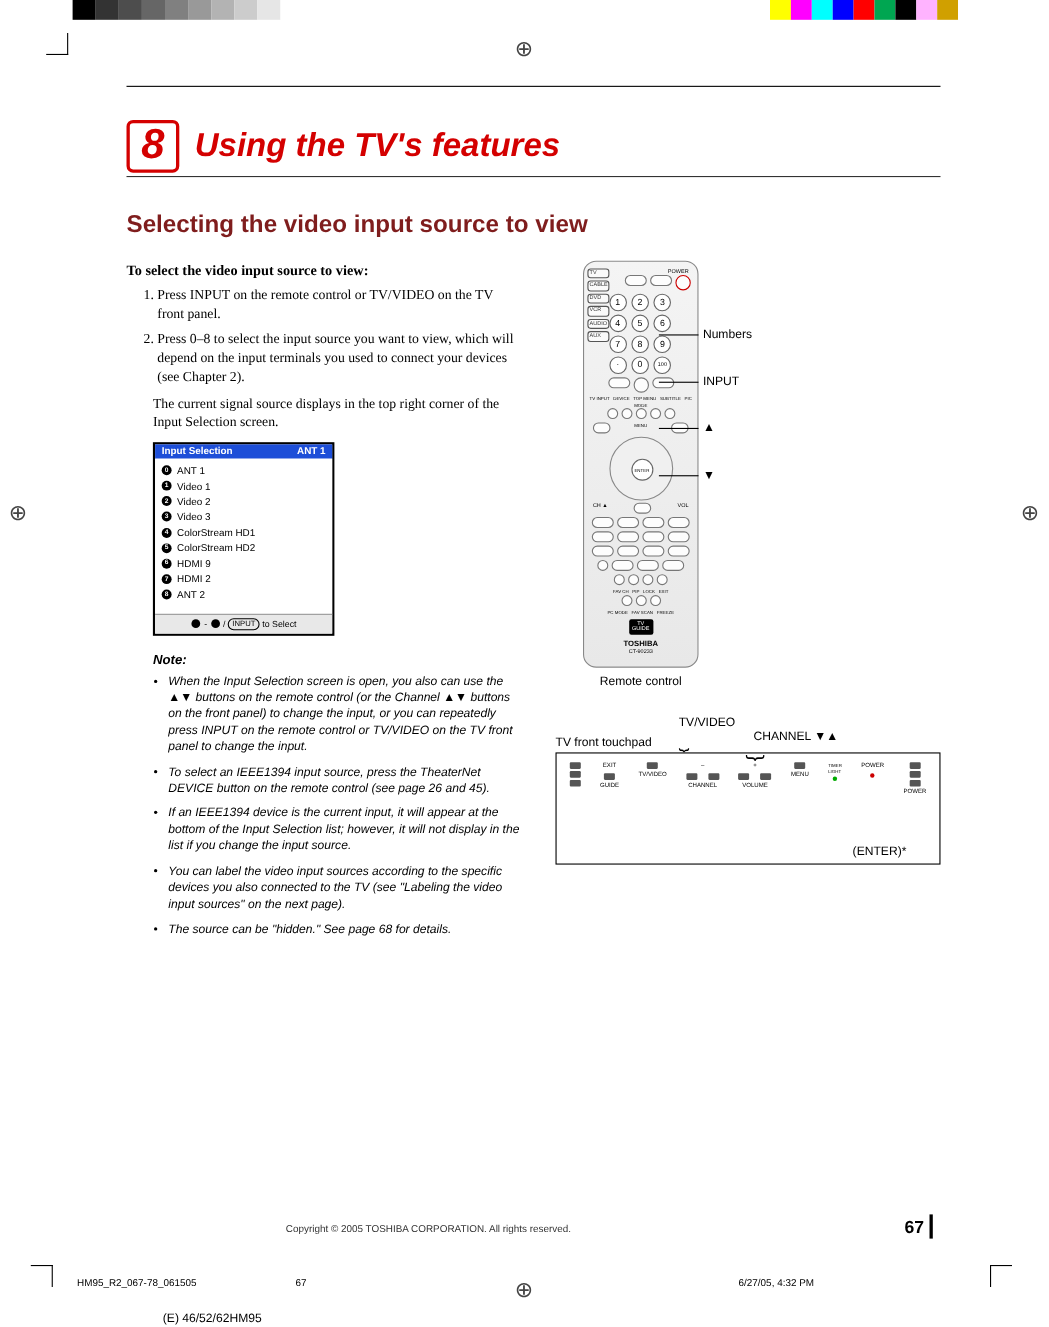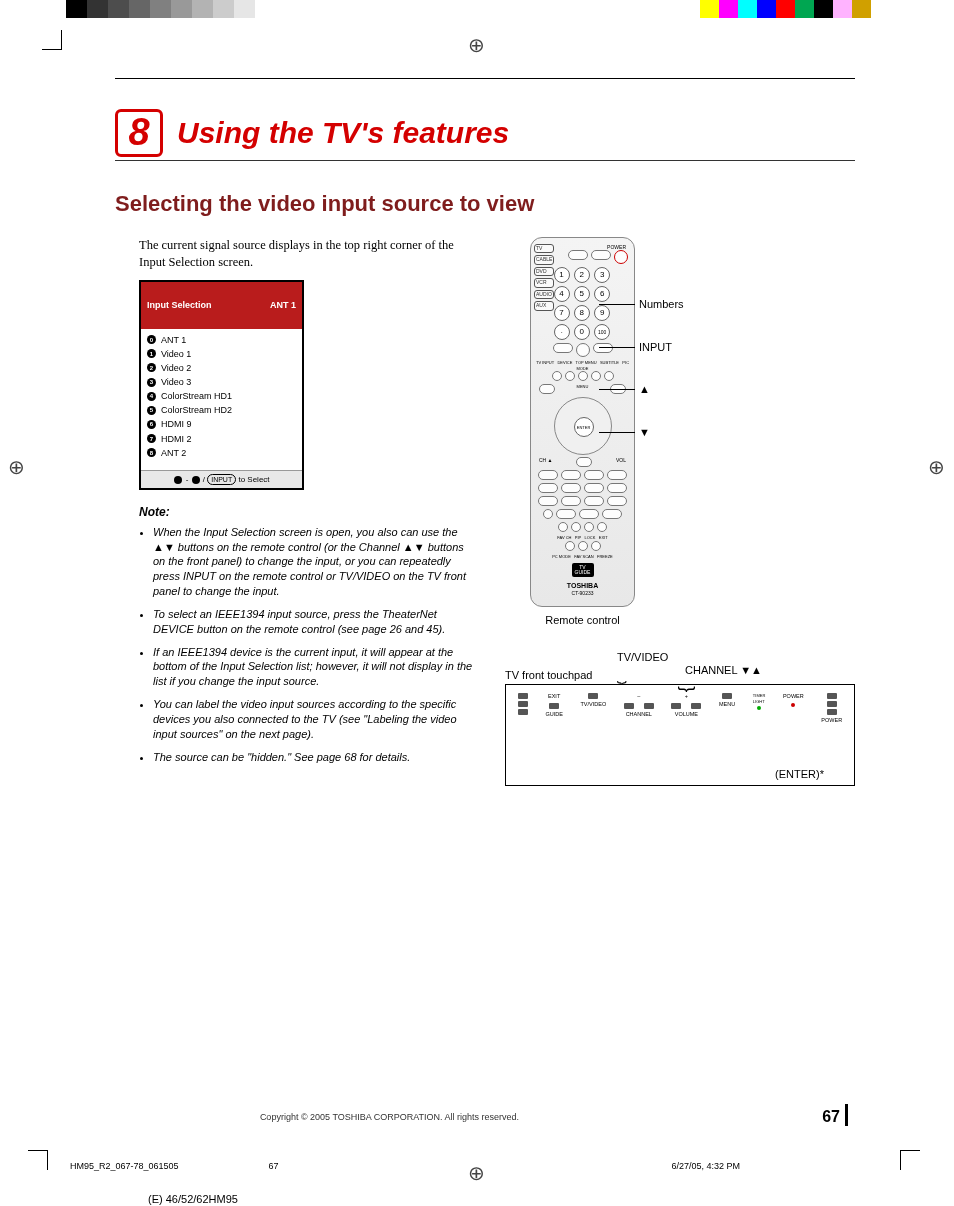--- a/index.html
+++ b/index.html
@@ -57,22 +57,22 @@
   .step-intro { font-weight: bold; margin-bottom: 6px; font-size: 13px; }
   ol.steps { margin: 0 0 8px 0; padding-left: 28px; }
   ol.steps li { margin-bottom: 6px; font-size: 12.5px; }
   .para { margin: 0 0 10px 24px; font-size: 12.5px; }
 
   .input-sel-box {
     border: 2px solid #000; width: 165px; margin: 10px 0 14px 24px;
     font-family: Arial, sans-serif; font-size: 9px;
   }
   .input-sel-head {
-    background: #b91c1c; color: #fff; font-weight: bold;
-    padding: 17px 6px; display: flex; justify-content: space-between;
+    background: #1d4ed8; color: #fff; font-weight: bold;
+    padding: 0 6px; display: flex; justify-content: space-between;
   }
   .input-sel-body { background: #fff; padding: 4px 6px 10px 6px; min-height: 105px; }
   .input-sel-item { display: flex; align-items: center; gap: 5px; padding: 1px 0; }
   .input-sel-item .circ {
     width: 9px; height: 9px; border-radius: 50%; background: #000; color: #fff;
     font-size: 6px; display: inline-flex; align-items: center; justify-content: center;
     font-weight: bold; flex-shrink:0;
   }
   .input-sel-foot { background: #e8e8e8; padding: 3px 6px; text-align: center; border-top: 1px solid #999; font-size: 8px;}
   .input-sel-foot .circ { width:8px;height:8px;border-radius:50%;background:#000;display:inline-block;vertical-align:middle;margin:0 1px;}
@@ -175,20 +175,25 @@
           <span class="chapter-num">8</span>
         </div>
       <span class="chapter-title">Using the TV's features</span>
     </div>
 
     <div class="section-title">Selecting the video input source to view</div>
 
     <div class="columns">
 
       <div class="col-left">
+        <div class="step-intro">To select the video input source to view:</div>
+        <ol class="steps">
+          <li>Press INPUT on the remote control or TV/VIDEO on the TV front panel.</li>
+          <li>Press 0–8 to select the input source you want to view, which will depend on the input terminals you used to connect your devices (see Chapter 2).</li>
+        </ol>
         <p class="para">The current signal source displays in the top right corner of the Input Selection screen.</p>
 
         <div class="input-sel-box">
           <div class="input-sel-head">
             <span>Input Selection</span>
             <span>ANT 1</span>
           </div>
           <div class="input-sel-body" id="isel-body">
               <div class="input-sel-item">
                 <span class="circ">0</span>

